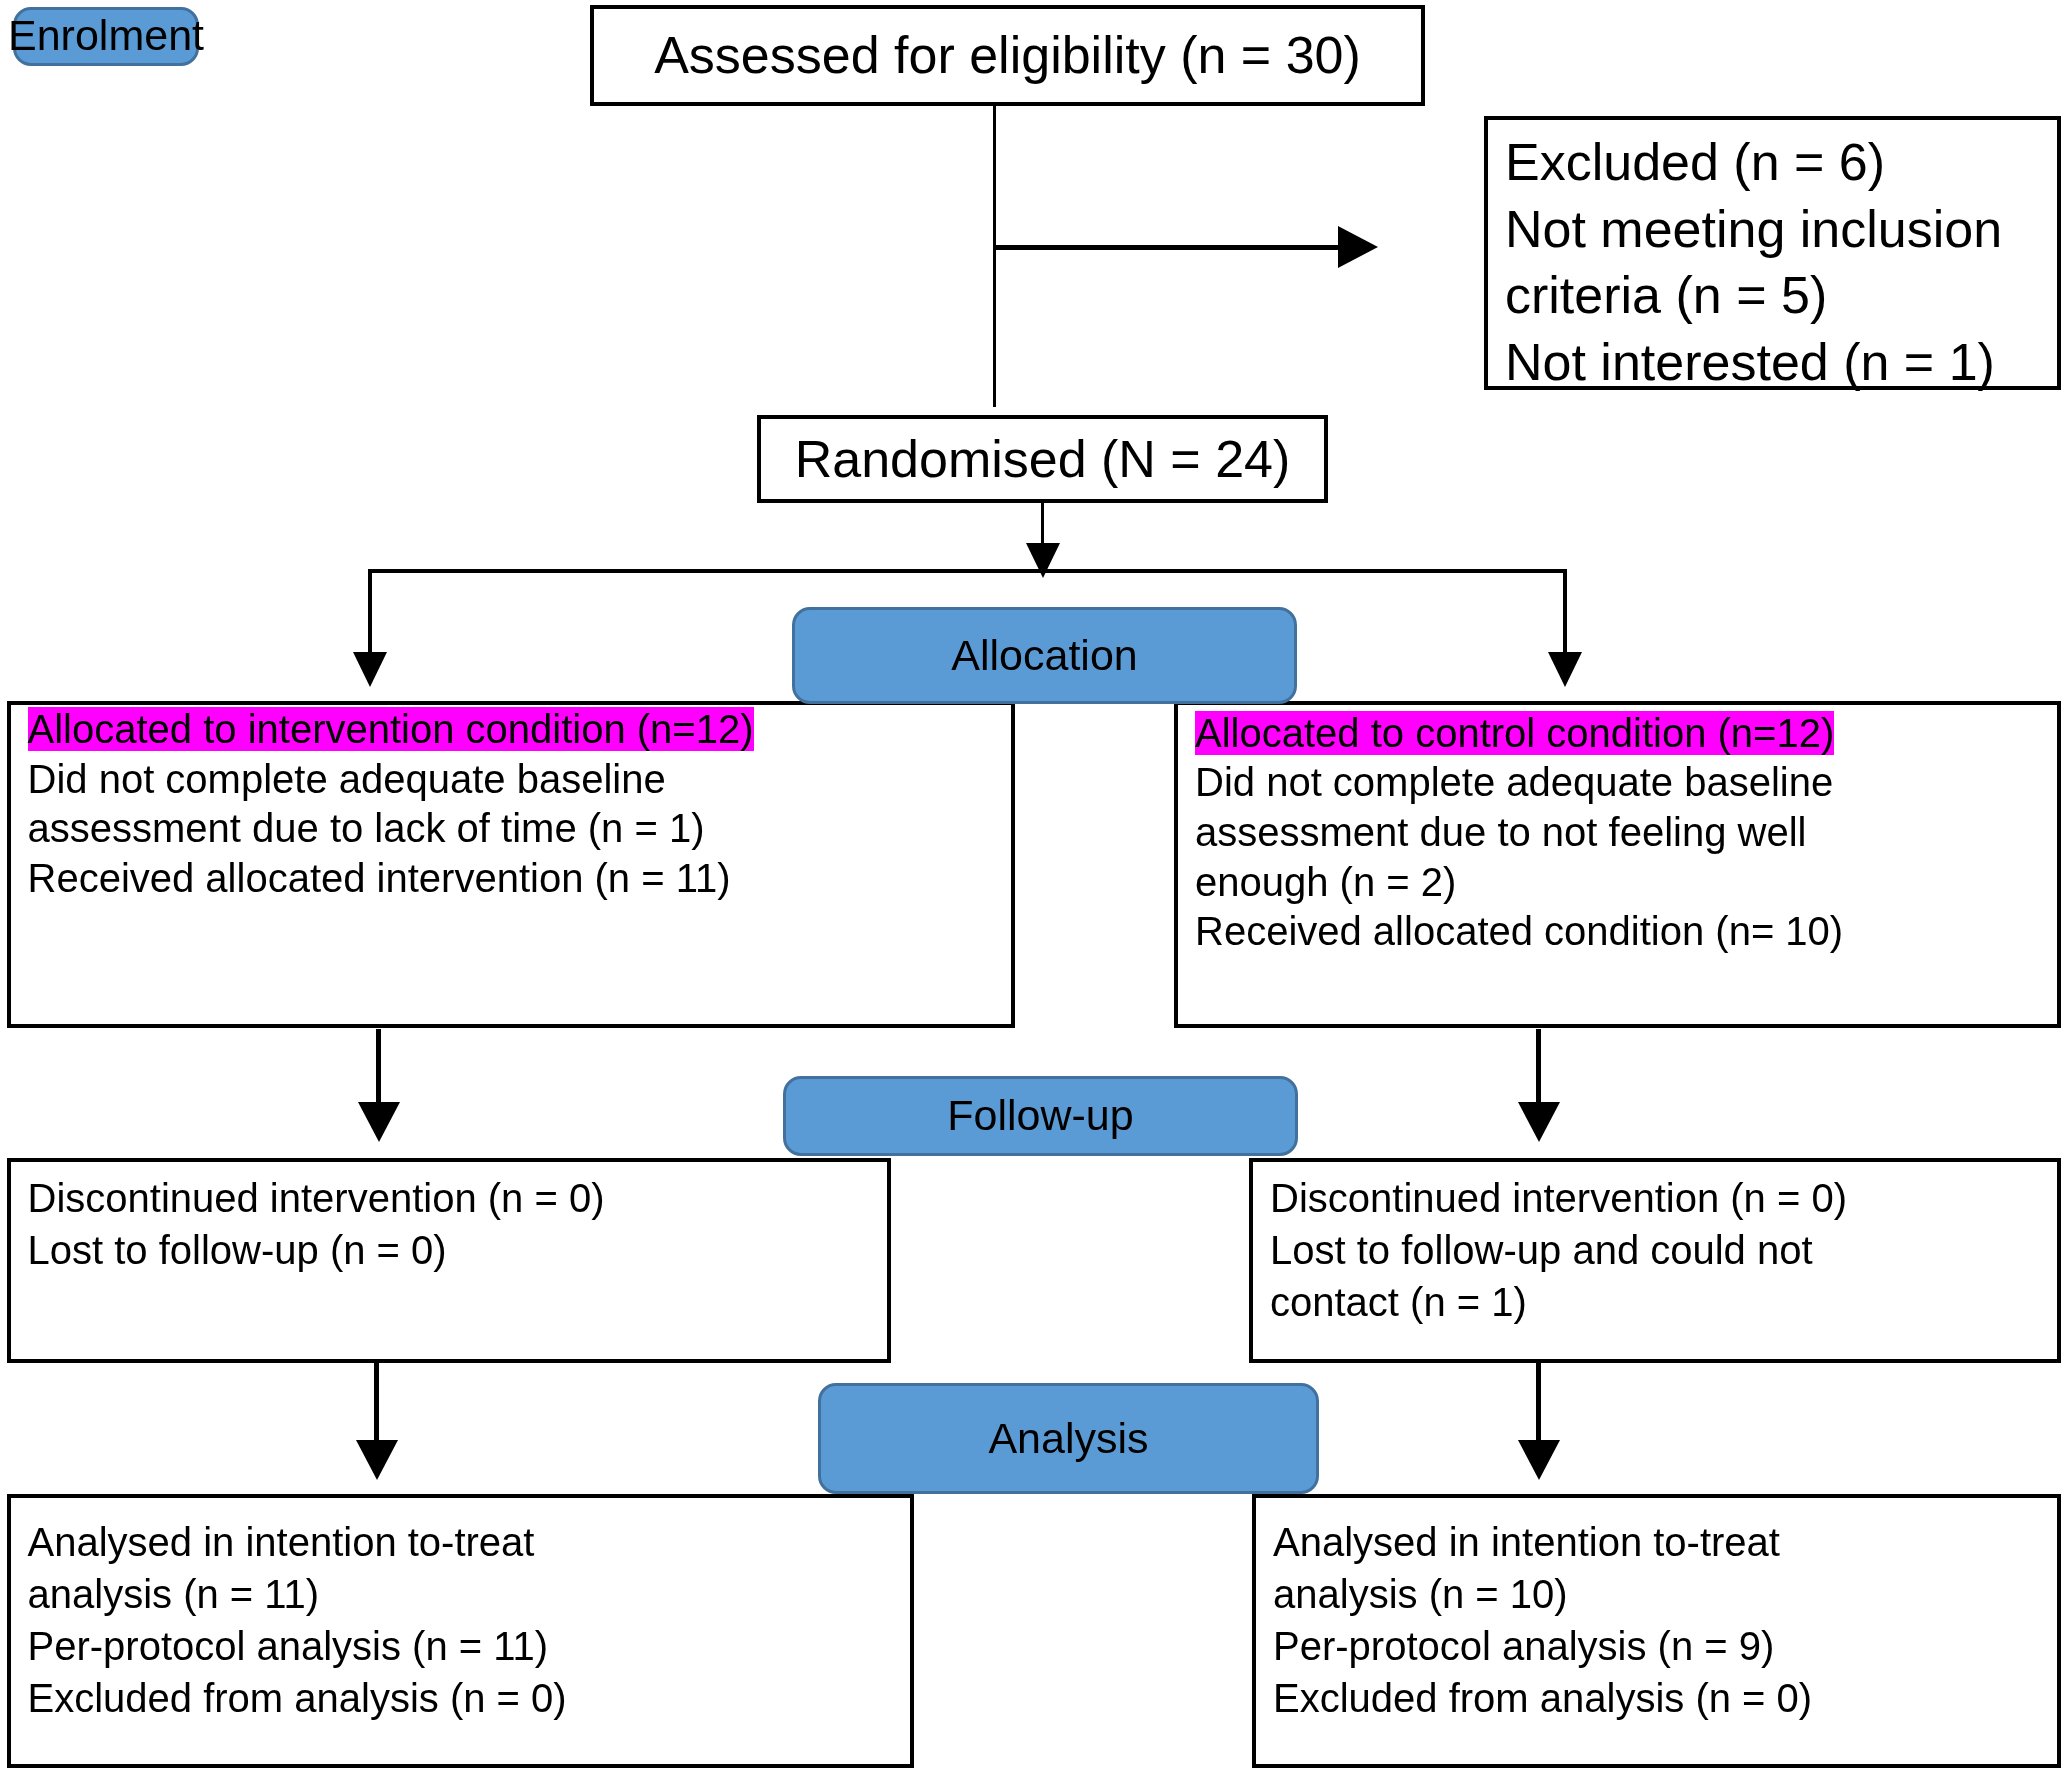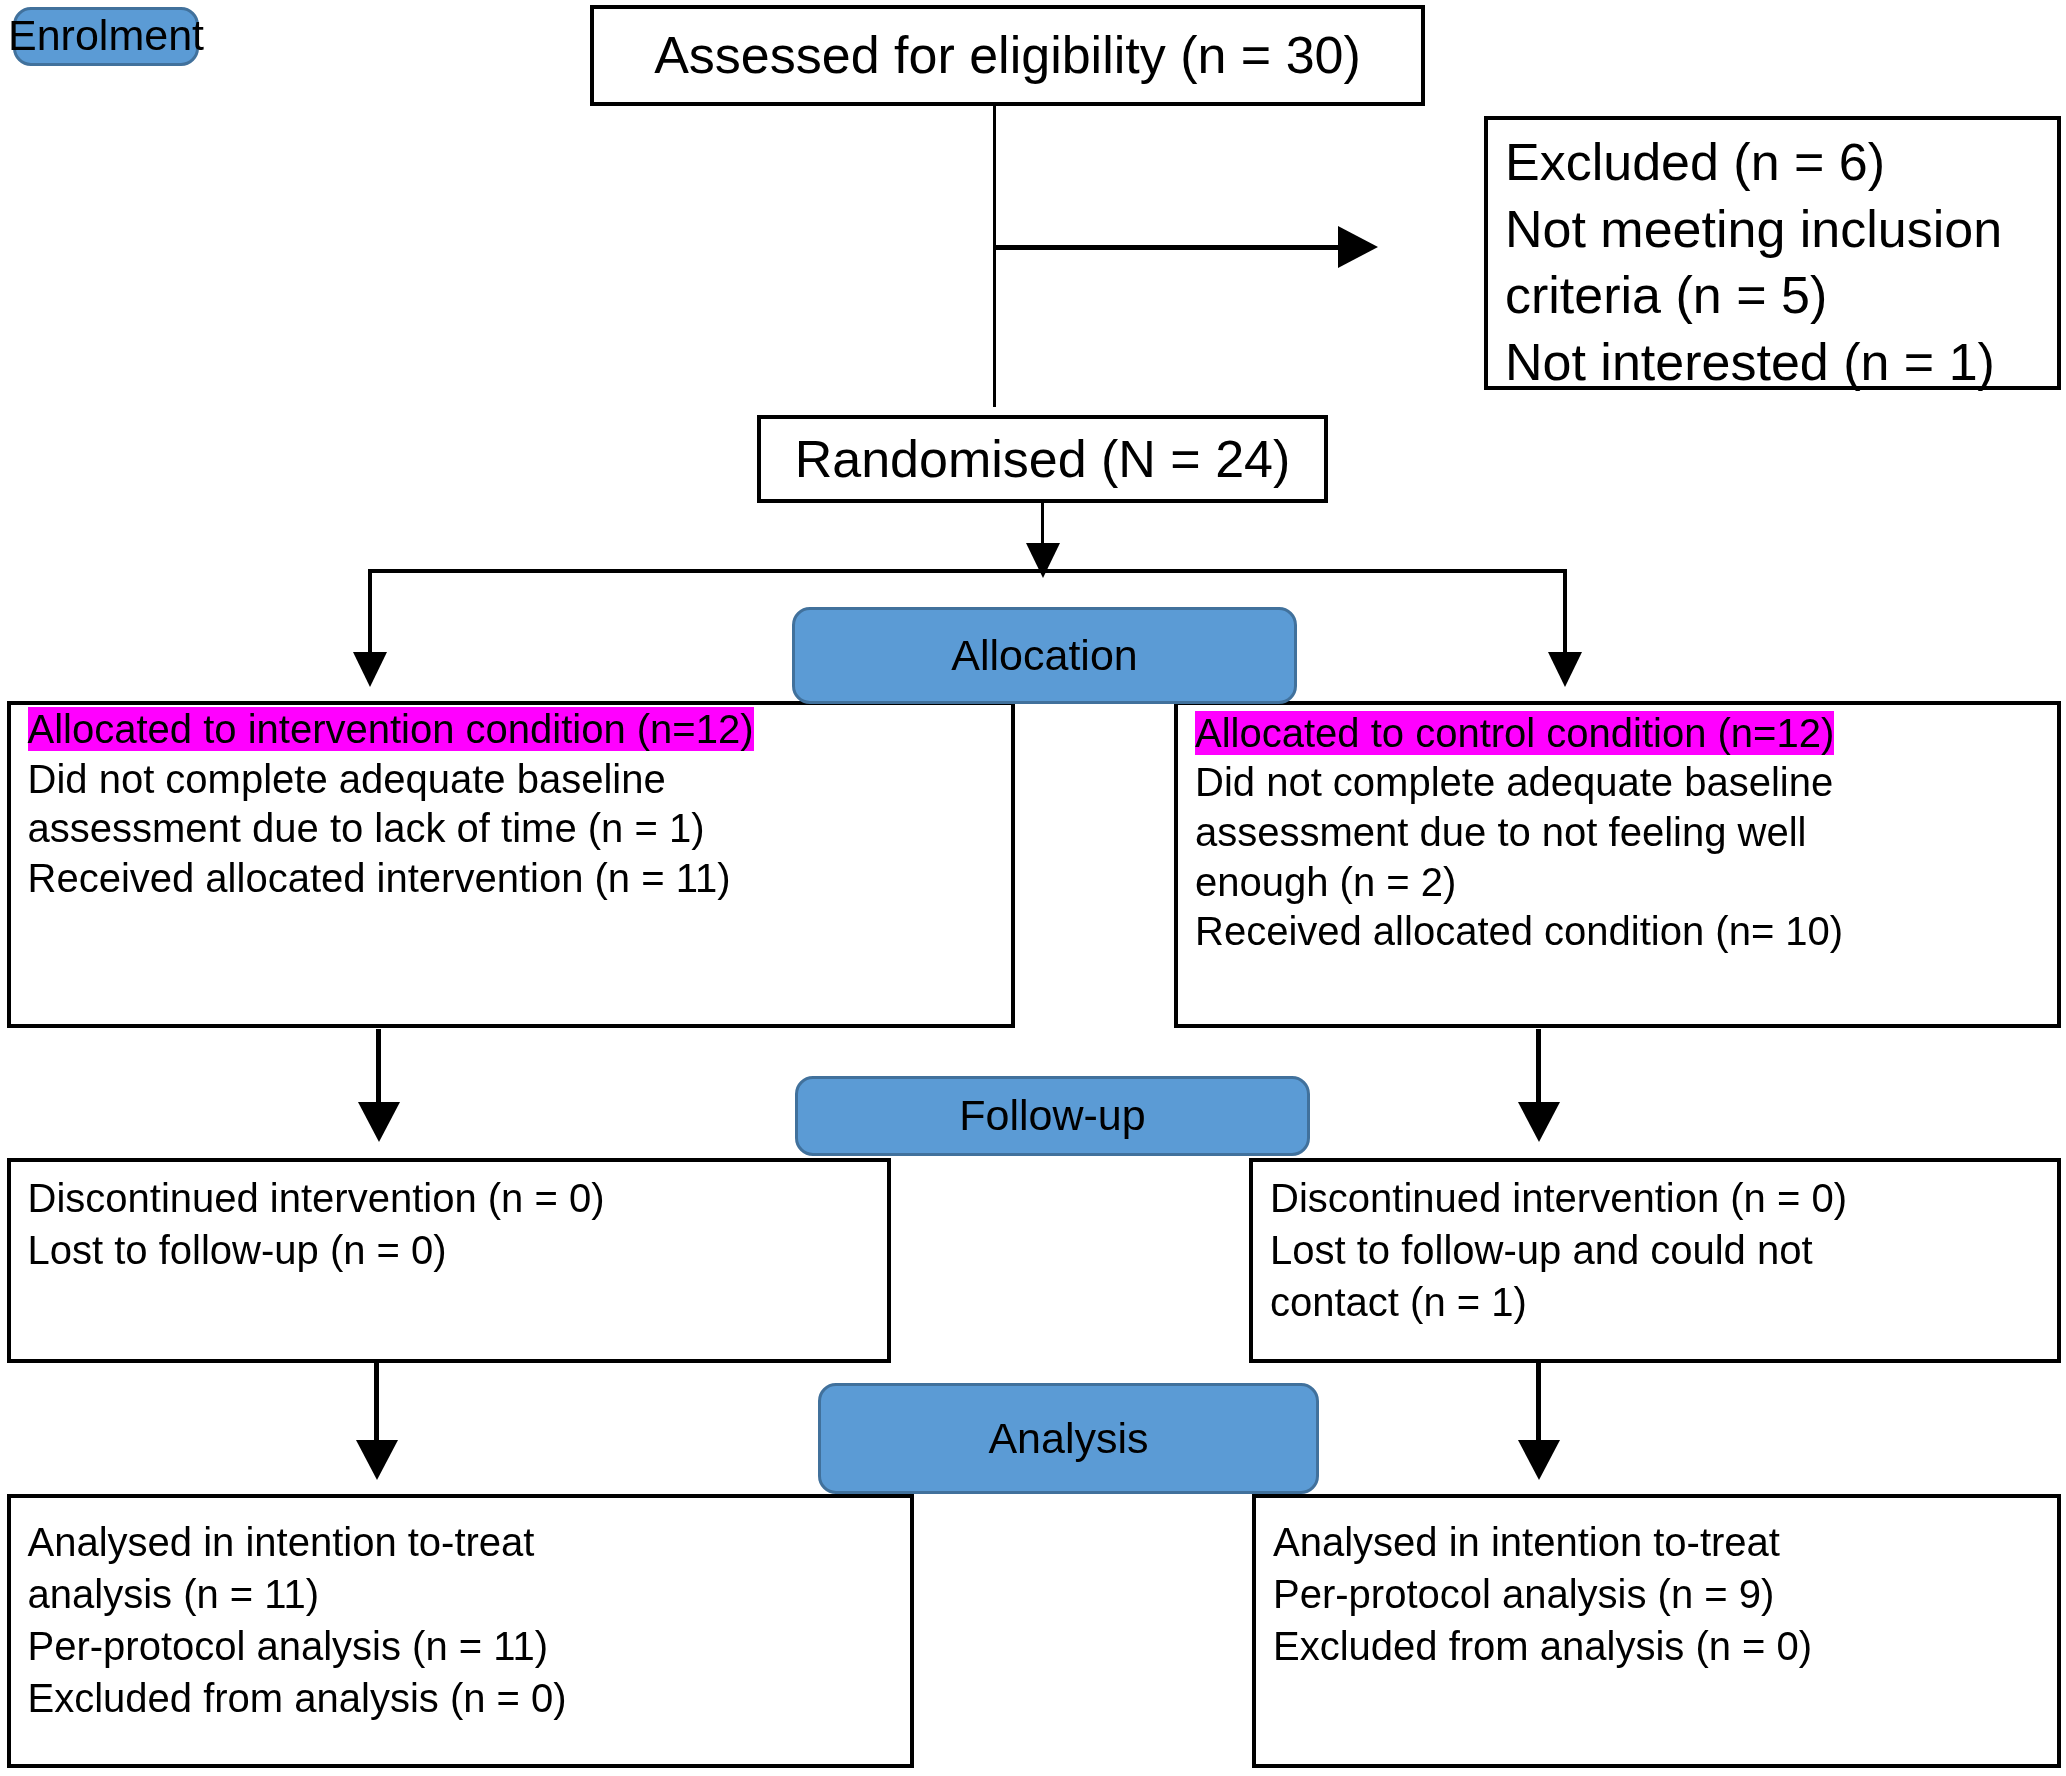--- a/index.html
+++ b/index.html
@@ -142,21 +142,21 @@
     <span class="line-row">enough (n = 2)</span>
     <span class="line-row">Received allocated condition (n= 10)</span>
   </div>
 
   <div class="line vline" style="left:376px; top:1029px; width:5.2px; height:85px;"></div>
   <div class="arrowhead-down" style="left:358px; top:1102px;"></div>
 
   <div class="line vline" style="left:1536px; top:1029px; width:5.2px; height:85px;"></div>
   <div class="arrowhead-down" style="left:1518px; top:1102px;"></div>
 
-  <div class="stage-label" style="left:783px; top:1076px; width:515px; height:80px;margin-left:12px;">
+  <div class="stage-label" style="left:783px; top:1076px; width:515px; height:80px;">
     <span>Follow-up</span>
   </div>
 
   <div class="node-box" style="left:6.5px; top:1158px; width:884px; height:205px; font-size:40px; line-height:1.30; padding-top:10.4px;">
     <span class="line-row">Discontinued intervention (n = 0)</span>
     <span class="line-row">Lost to follow-up (n = 0)</span>
   </div>
 
   <div class="node-box" style="left:1249px; top:1158px; width:812px; height:205px; font-size:40px; line-height:1.30; padding-top:10.4px;">
     <span class="line-row">Discontinued intervention (n = 0)</span>
@@ -176,18 +176,19 @@
 
   <div class="node-box" style="left:6.5px; top:1494px; width:907px; height:274px; font-size:40px; line-height:1.30; padding-top:18px;">
     <span class="line-row">Analysed in intention to-treat</span>
     <span class="line-row">analysis (n = 11)</span>
     <span class="line-row">Per-protocol analysis (n = 11)</span>
     <span class="line-row">Excluded from analysis (n = 0)</span>
   </div>
 
   <div class="node-box" style="left:1252px; top:1494px; width:809px; height:274px; font-size:40px; line-height:1.30; padding-top:18px;">
     <span class="line-row">Analysed in intention to-treat</span>
+    <span class="line-row">analysis (n = 10)</span>
     <span class="line-row">Per-protocol analysis (n = 9)</span>
     <span class="line-row">Excluded from analysis (n = 0)</span>
   </div>
 
 </div>
 
 
 </body></html>

